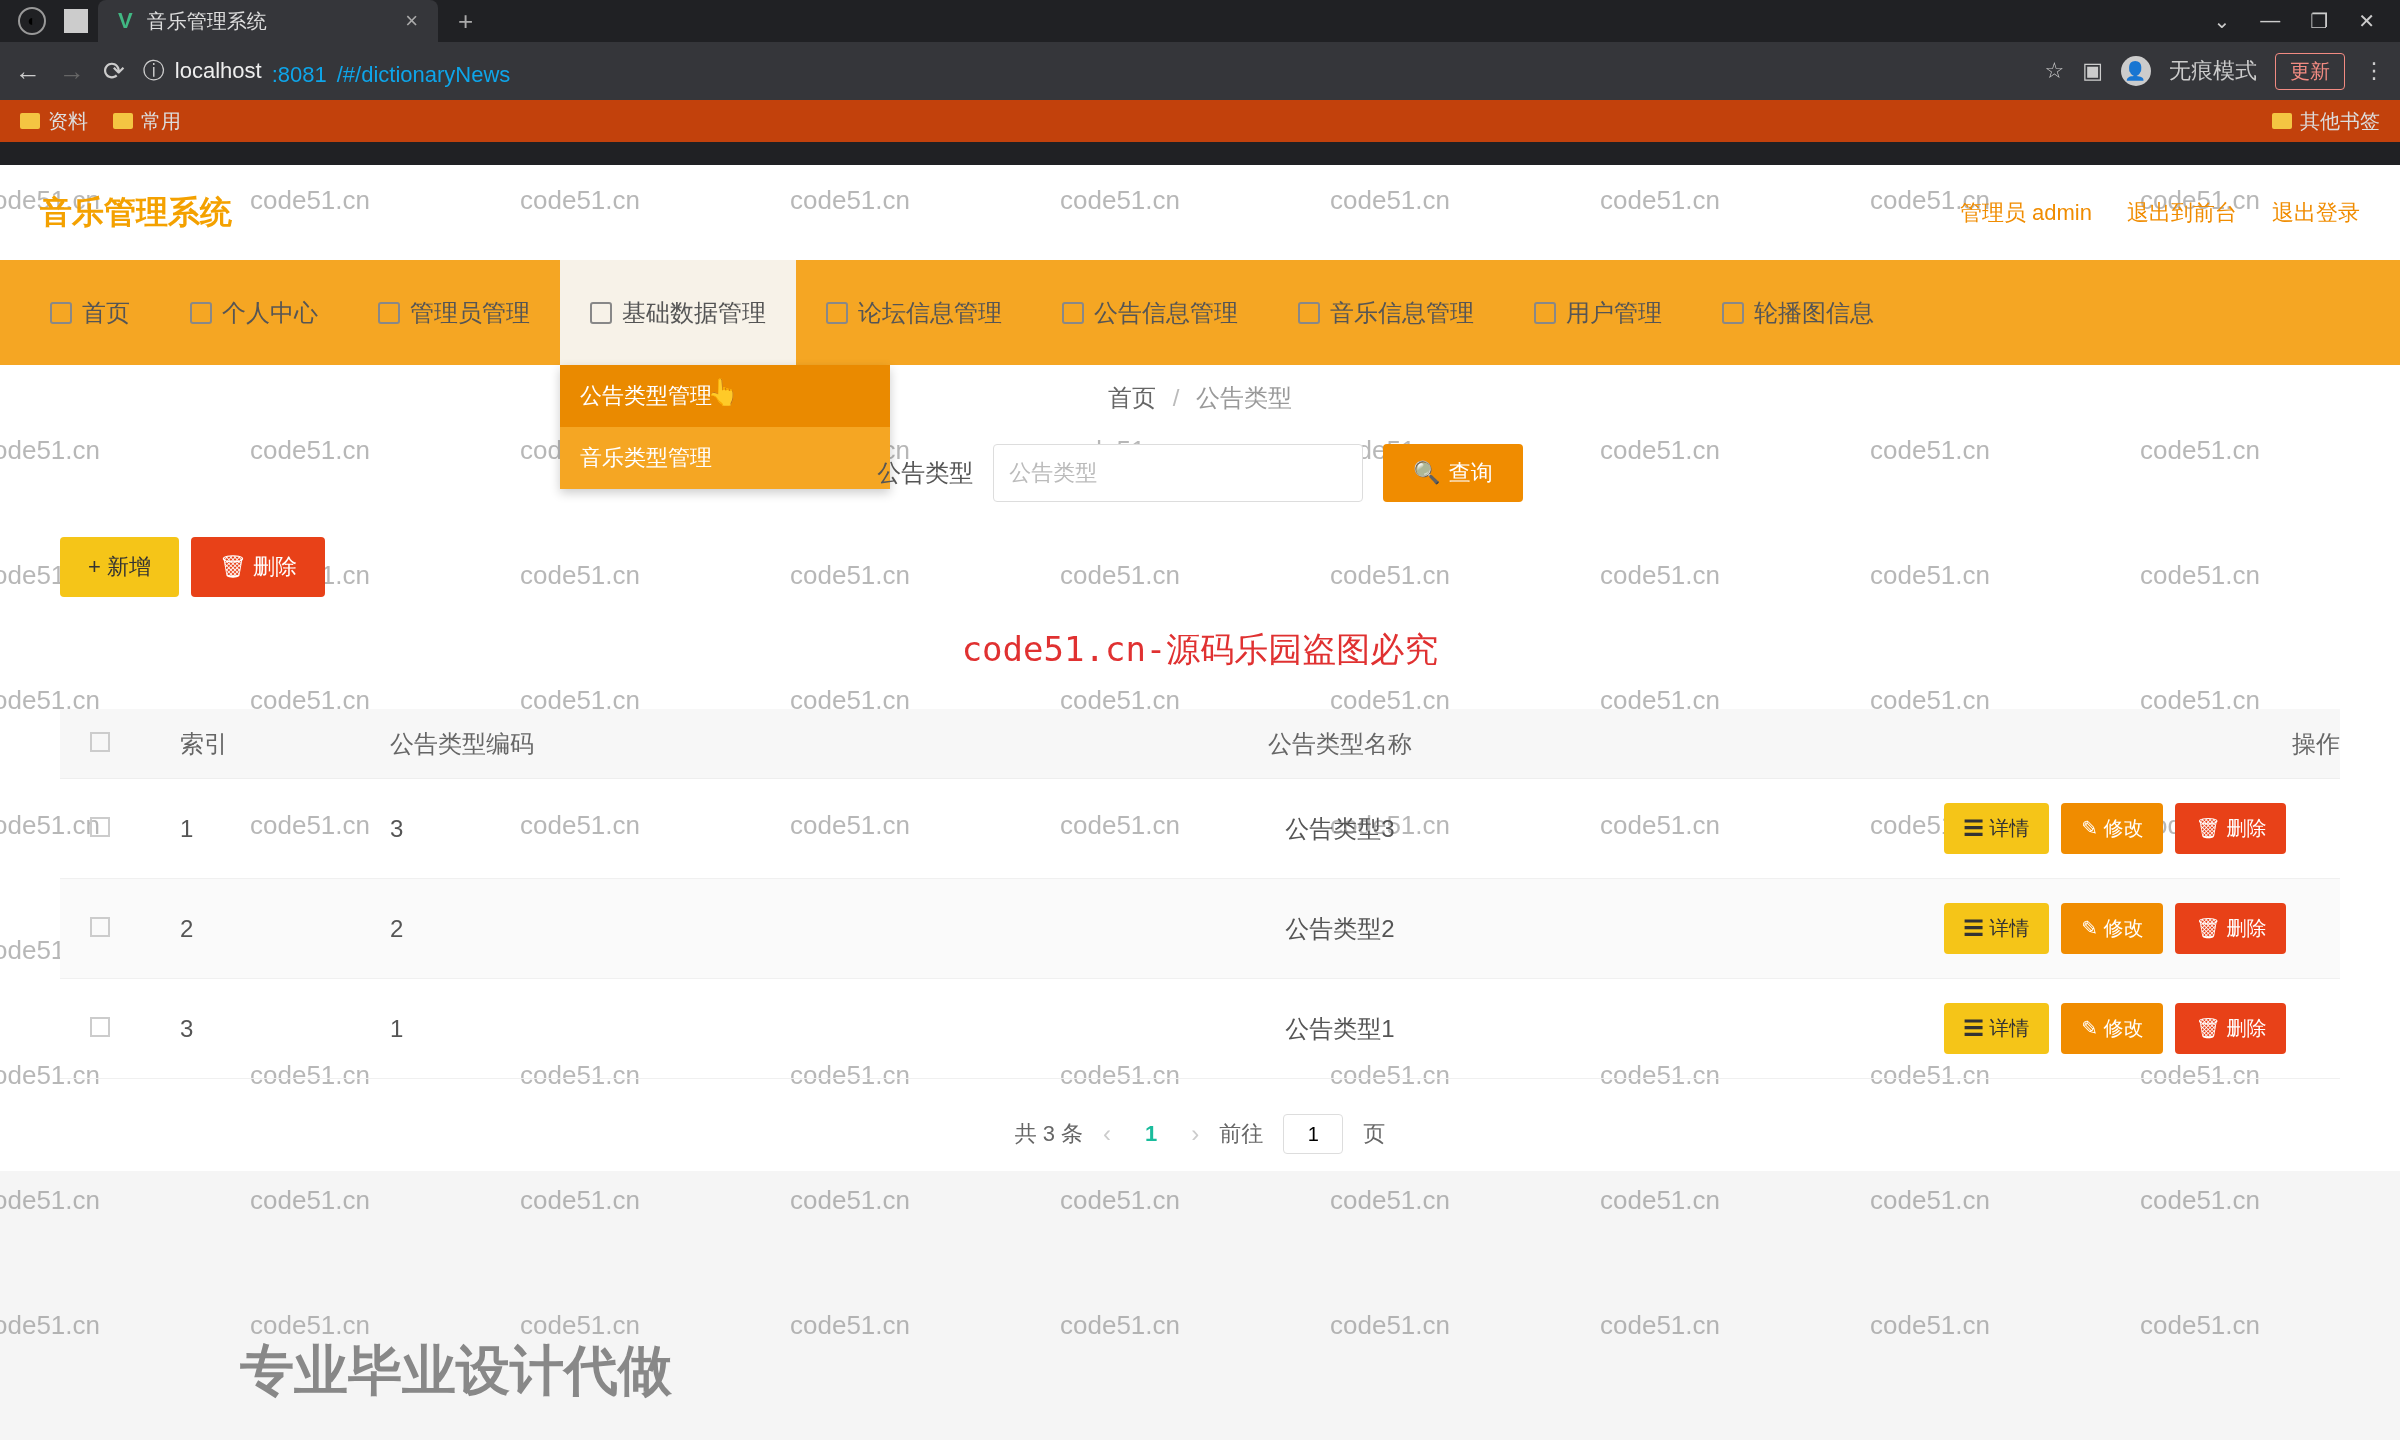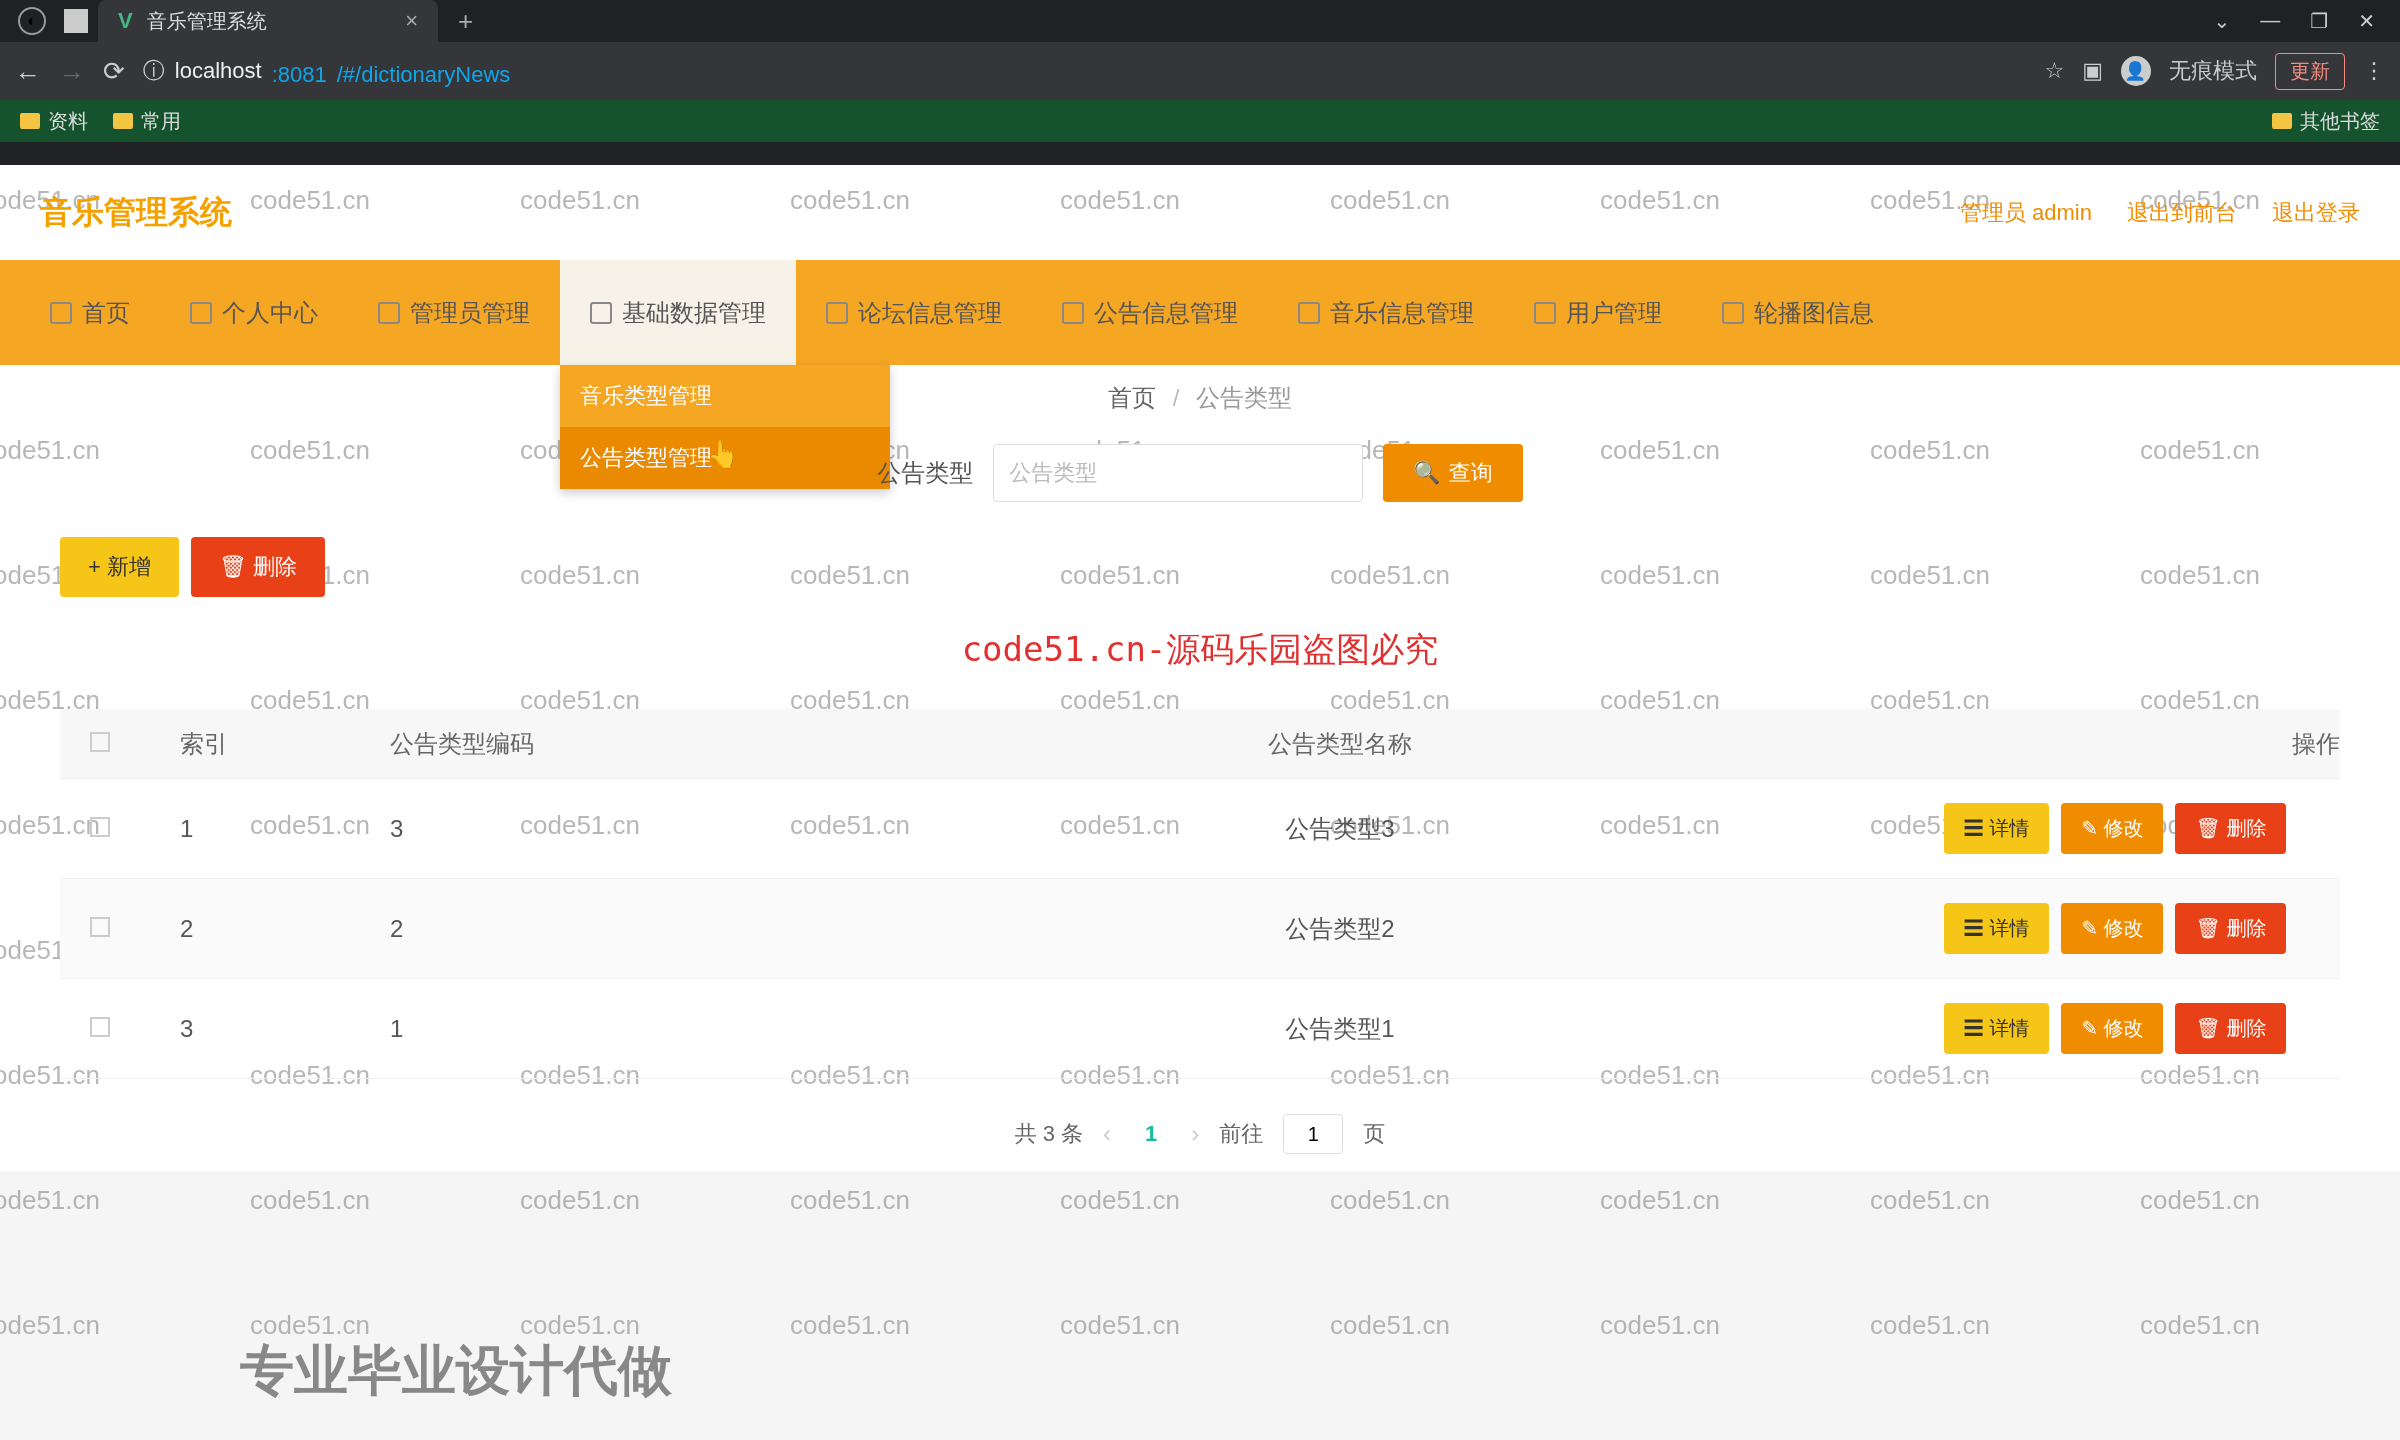--- a/index.html
+++ b/index.html
@@ -21,21 +21,21 @@
 .addr-bar { background: #35363a; height: 58px; display: flex; align-items: center; padding: 0 15px; gap: 18px; }
 .nav-btn { color: #ccc; font-size: 26px; cursor: pointer; }
 .nav-btn.disabled { color: #666; }
 .url-box { flex: 1; display: flex; align-items: center; gap: 10px; color: #ccc; font-size: 22px; }
 .url-host { color: #eee; }
 .url-path { color: #0ea5e9; margin-top: 8px; }
 .addr-right { display: flex; gap: 18px; align-items: center; color: #ccc; font-size: 22px; }
 .incognito-icon { width: 30px; height: 30px; background: #ccc; border-radius: 50%; display: flex; align-items: center; justify-content: center; color: #333; font-size: 18px; }
 .update-btn { border: 1px solid #f28b82; color: #f28b82; padding: 4px 14px; border-radius: 4px; font-size: 20px; }
 
-.bookmark-bar { background: #14532d; height: 42px; display: flex; align-items: center; padding: 0 20px; gap: 25px; }
+.bookmark-bar { background: #c2410c; height: 42px; display: flex; align-items: center; padding: 0 20px; gap: 25px; }
 .bm-item { color: #ddd; font-size: 20px; display: flex; align-items: center; gap: 8px; cursor: pointer; }
 .bm-folder { width: 20px; height: 16px; background: #f4c542; border-radius: 2px; }
 .bm-right { margin-left: auto; }
 
 
 .app { background: #fff; position: relative; }
 .watermark { position: absolute; top: 0; left: 0; right: 0; bottom: 0; pointer-events: none; z-index: 1; opacity: 0.6; }
 .wm-text { position: absolute; color: #888; font-size: 26px; }
 
 .app-header { height: 95px; display: flex; align-items: center; padding: 0 40px; position: relative; z-index: 2; }
@@ -263,22 +263,22 @@
         <span>个人中心</span>
       </div>
       <div class="nav-item">
         <span class="nav-icon"></span>
         <span>管理员管理</span>
       </div>
       <div class="nav-item active">
         <span class="nav-icon"></span>
         <span>基础数据管理</span>
         <div class="nav-dropdown">
+          <div class="dropdown-item hover" style="position: relative;">公告类型管理<span class="cursor-hand">👆</span></div>
           <div class="dropdown-item">音乐类型管理</div>
-          <div class="dropdown-item hover" style="position: relative;">公告类型管理<span class="cursor-hand">👆</span></div>
         </div>
       </div>
       <div class="nav-item">
         <span class="nav-icon"></span>
         <span>论坛信息管理</span>
       </div>
       <div class="nav-item">
         <span class="nav-icon"></span>
         <span>公告信息管理</span>
       </div>

